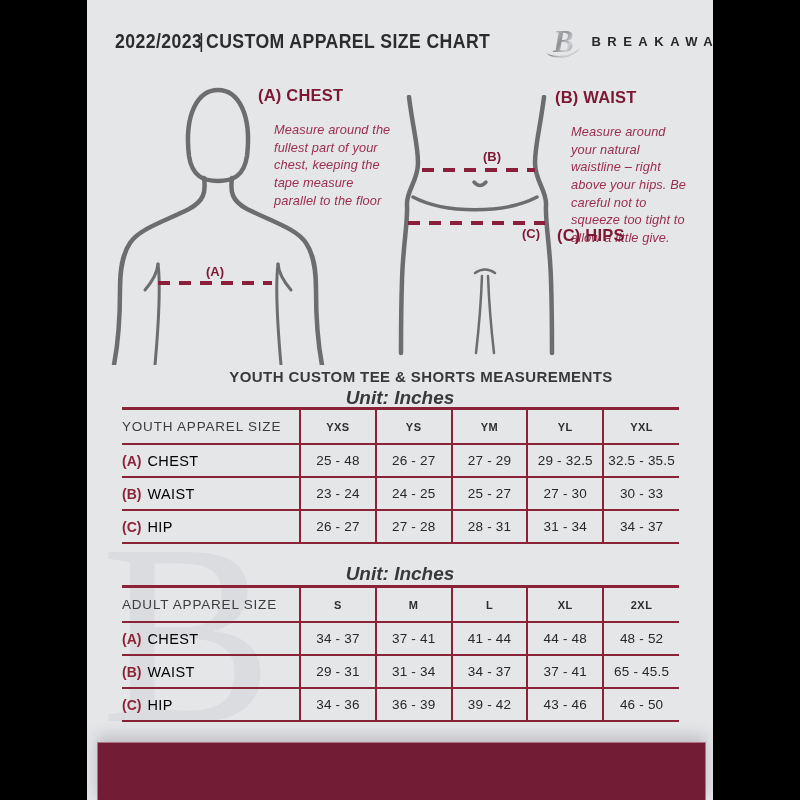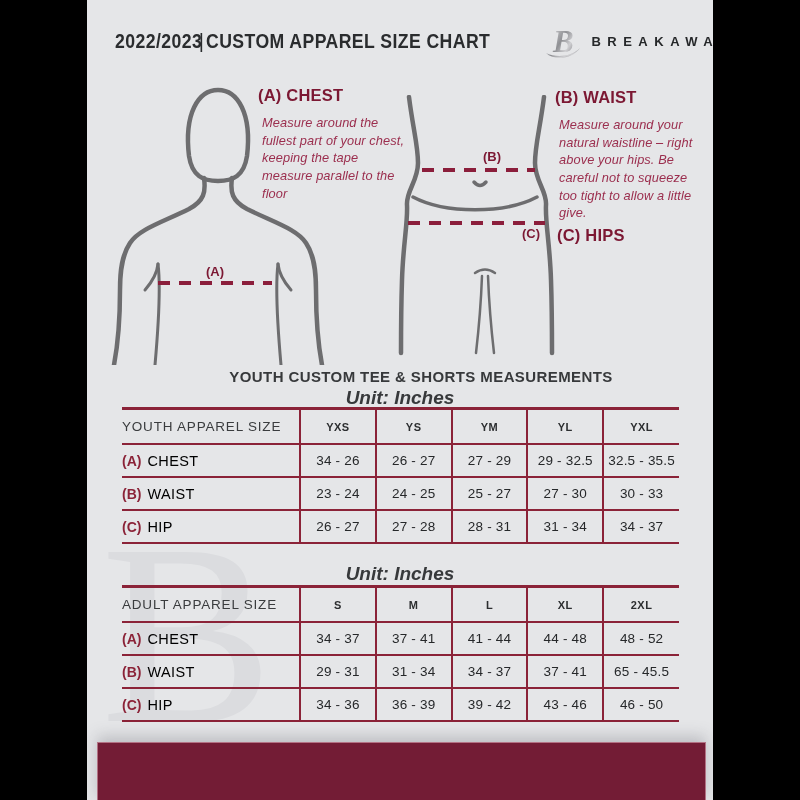--- a/index.html
+++ b/index.html
@@ -13,21 +13,21 @@
   .title-sep{font-weight:400;font-size:20px;margin:0 2px 0 -20px;color:#2a2c2e;}
   .logo-group{display:flex;align-items:center;gap:9px;}
   .brand-name{font-size:13px;font-weight:700;letter-spacing:6.5px;color:#26282a;}
 
   
   .guide-block{position:absolute;z-index:2;}
   .chest-block{left:171px;top:86px;width:154px;}
   .waist-block{left:468px;top:88px;width:152px;}
   .hips-block{left:470px;top:226px;width:158px;}
   .guide-heading{font-size:16.5px;font-weight:800;color:#7c1833;letter-spacing:0.2px;margin:0 0 9px 0;}
-  .guide-body{font-size:12.8px;font-style:italic;font-weight:500;color:#9b2e4e;line-height:1.38;white-space:pre-line;margin:4px;letter-spacing:0.1px;}
+  .guide-body{font-size:12.8px;font-style:italic;font-weight:500;color:#9b2e4e;line-height:1.38;white-space:pre-line;margin:16px;letter-spacing:0.1px;}
 
   .figure-svg{position:absolute;z-index:1;}
   .figure-torso{left:18px;top:80px;}
   .figure-hips{left:308px;top:95px;}
 
   
   .section-title{position:absolute;left:0;width:100%;text-align:center;font-size:15px;font-weight:700;color:#37393b;letter-spacing:0.4px;z-index:2;}
   .youth-title{top:368px;padding-left:21px;}
   .adult-title{top:544px;}
   .unit-line{position:absolute;left:0;width:100%;text-align:center;font-size:19px;font-style:italic;font-weight:600;color:#37393b;z-index:2;}
@@ -147,21 +147,21 @@
         <th class="hdr-size vline">YXS</th>
         <th class="hdr-size vline">YS</th>
         <th class="hdr-size vline">YM</th>
         <th class="hdr-size vline">YL</th>
         <th class="hdr-size vline">YXL</th>
       </tr>
     </thead>
     <tbody>
       <tr>
         <td class="cell-label"><span class="row-prefix">(A)</span><span class="row-label">CHEST</span></td>
-        <td class="cell-val vline">34 - 26</td>
+        <td class="cell-val vline">25 - 48</td>
         <td class="cell-val vline">26 - 27</td>
         <td class="cell-val vline">27 - 29</td>
         <td class="cell-val vline">29 - 32.5</td>
         <td class="cell-val vline">32.5 - 35.5</td>
       </tr>
       <tr>
         <td class="cell-label"><span class="row-prefix">(B)</span><span class="row-label">WAIST</span></td>
         <td class="cell-val vline">23 - 24</td>
         <td class="cell-val vline">24 - 25</td>
         <td class="cell-val vline">25 - 27</td>

